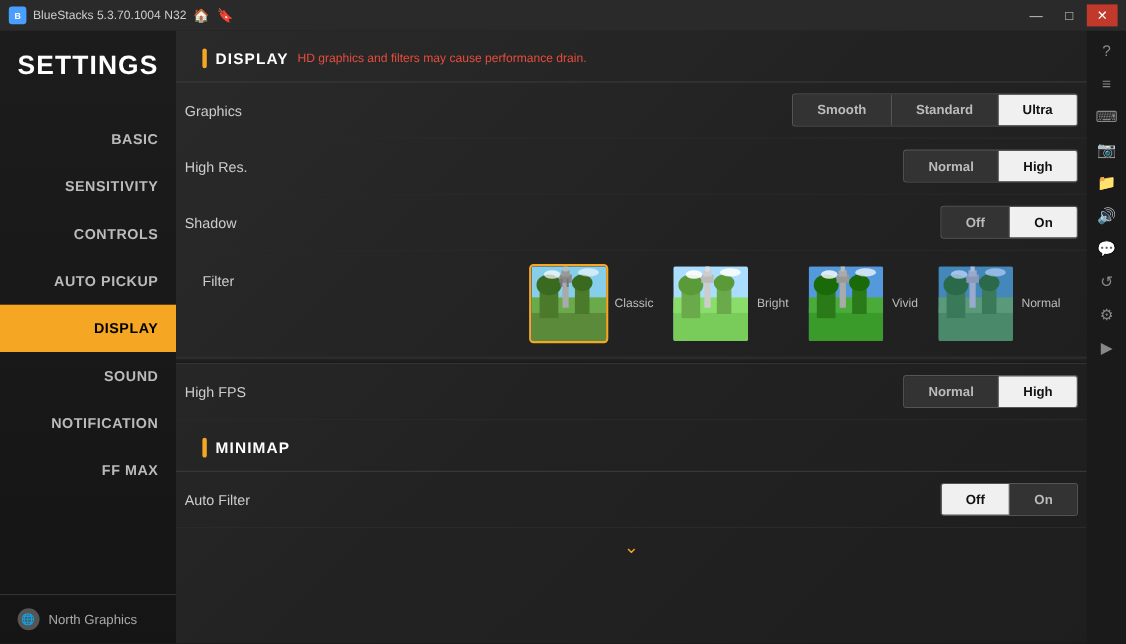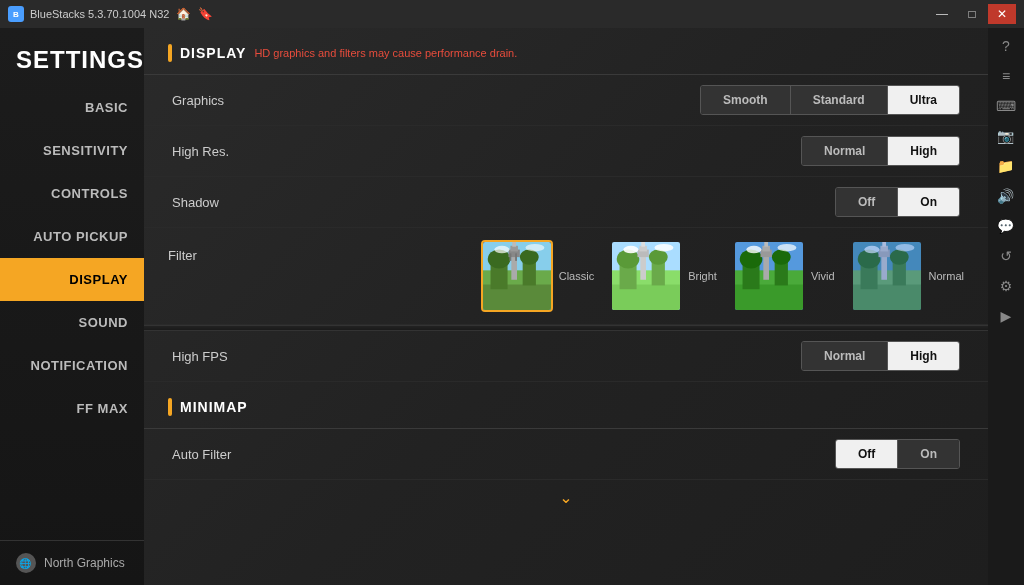--- a/index.html
+++ b/index.html
@@ -75,25 +75,26 @@
 
     
     .main-layout {
       display: flex;
       flex: 1;
       overflow: hidden;
     }
 
     
     .sidebar {
-      width: 144px;
+      width: 160px;
       background: linear-gradient(180deg, #1c1c1c 0%, #151515 100%);
       flex-shrink: 0;
       display: flex;
       flex-direction: column;
+      gap: 19px;
     }
     .sidebar-title {
       color: white;
       font-size: 24px;
       font-weight: bold;
       padding: 18px 16px 12px;
       letter-spacing: 1px;
     }
     .sidebar-nav {
       flex: 1;
@@ -188,21 +189,21 @@
       font-size: 11px;
     }
     .section-subtitle span {
       color: #e74c3c;
     }
 
     
     .settings-row {
       display: flex;
       align-items: center;
-      padding: 10px 28px;
+      padding: 10px 8px;
       border-bottom: 1px solid #2a2a2a;
       min-height: 48px;
     }
     .settings-label {
       color: #ccc;
       font-size: 13px;
       font-weight: 500;
       min-width: 120px;
     }
     .settings-controls {

